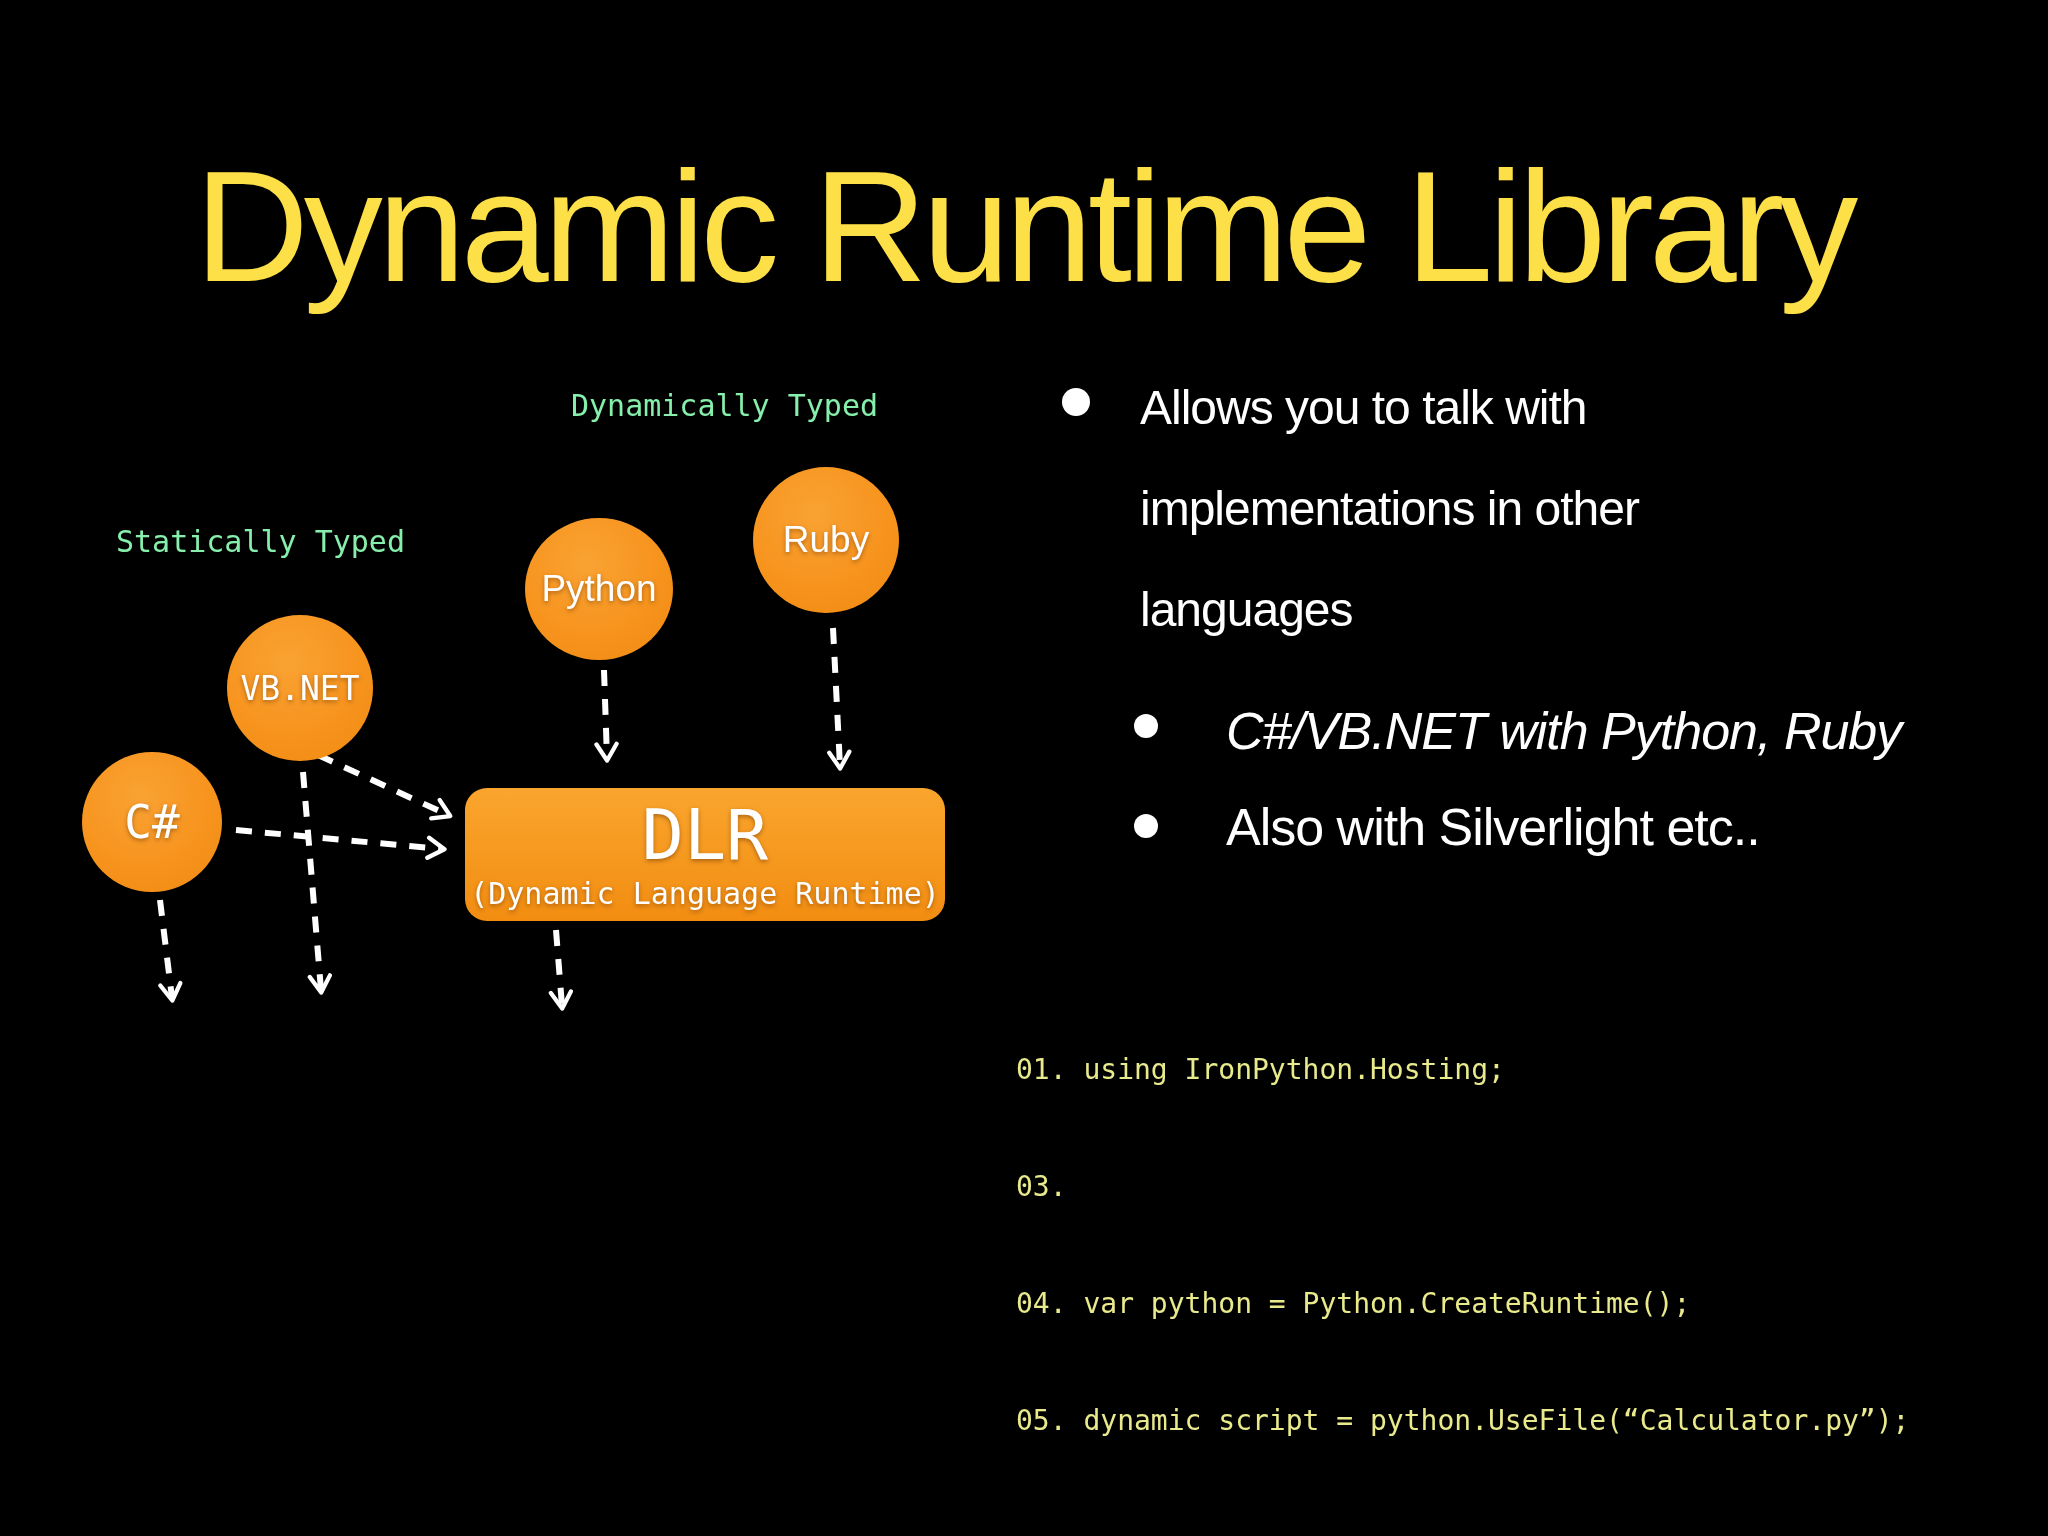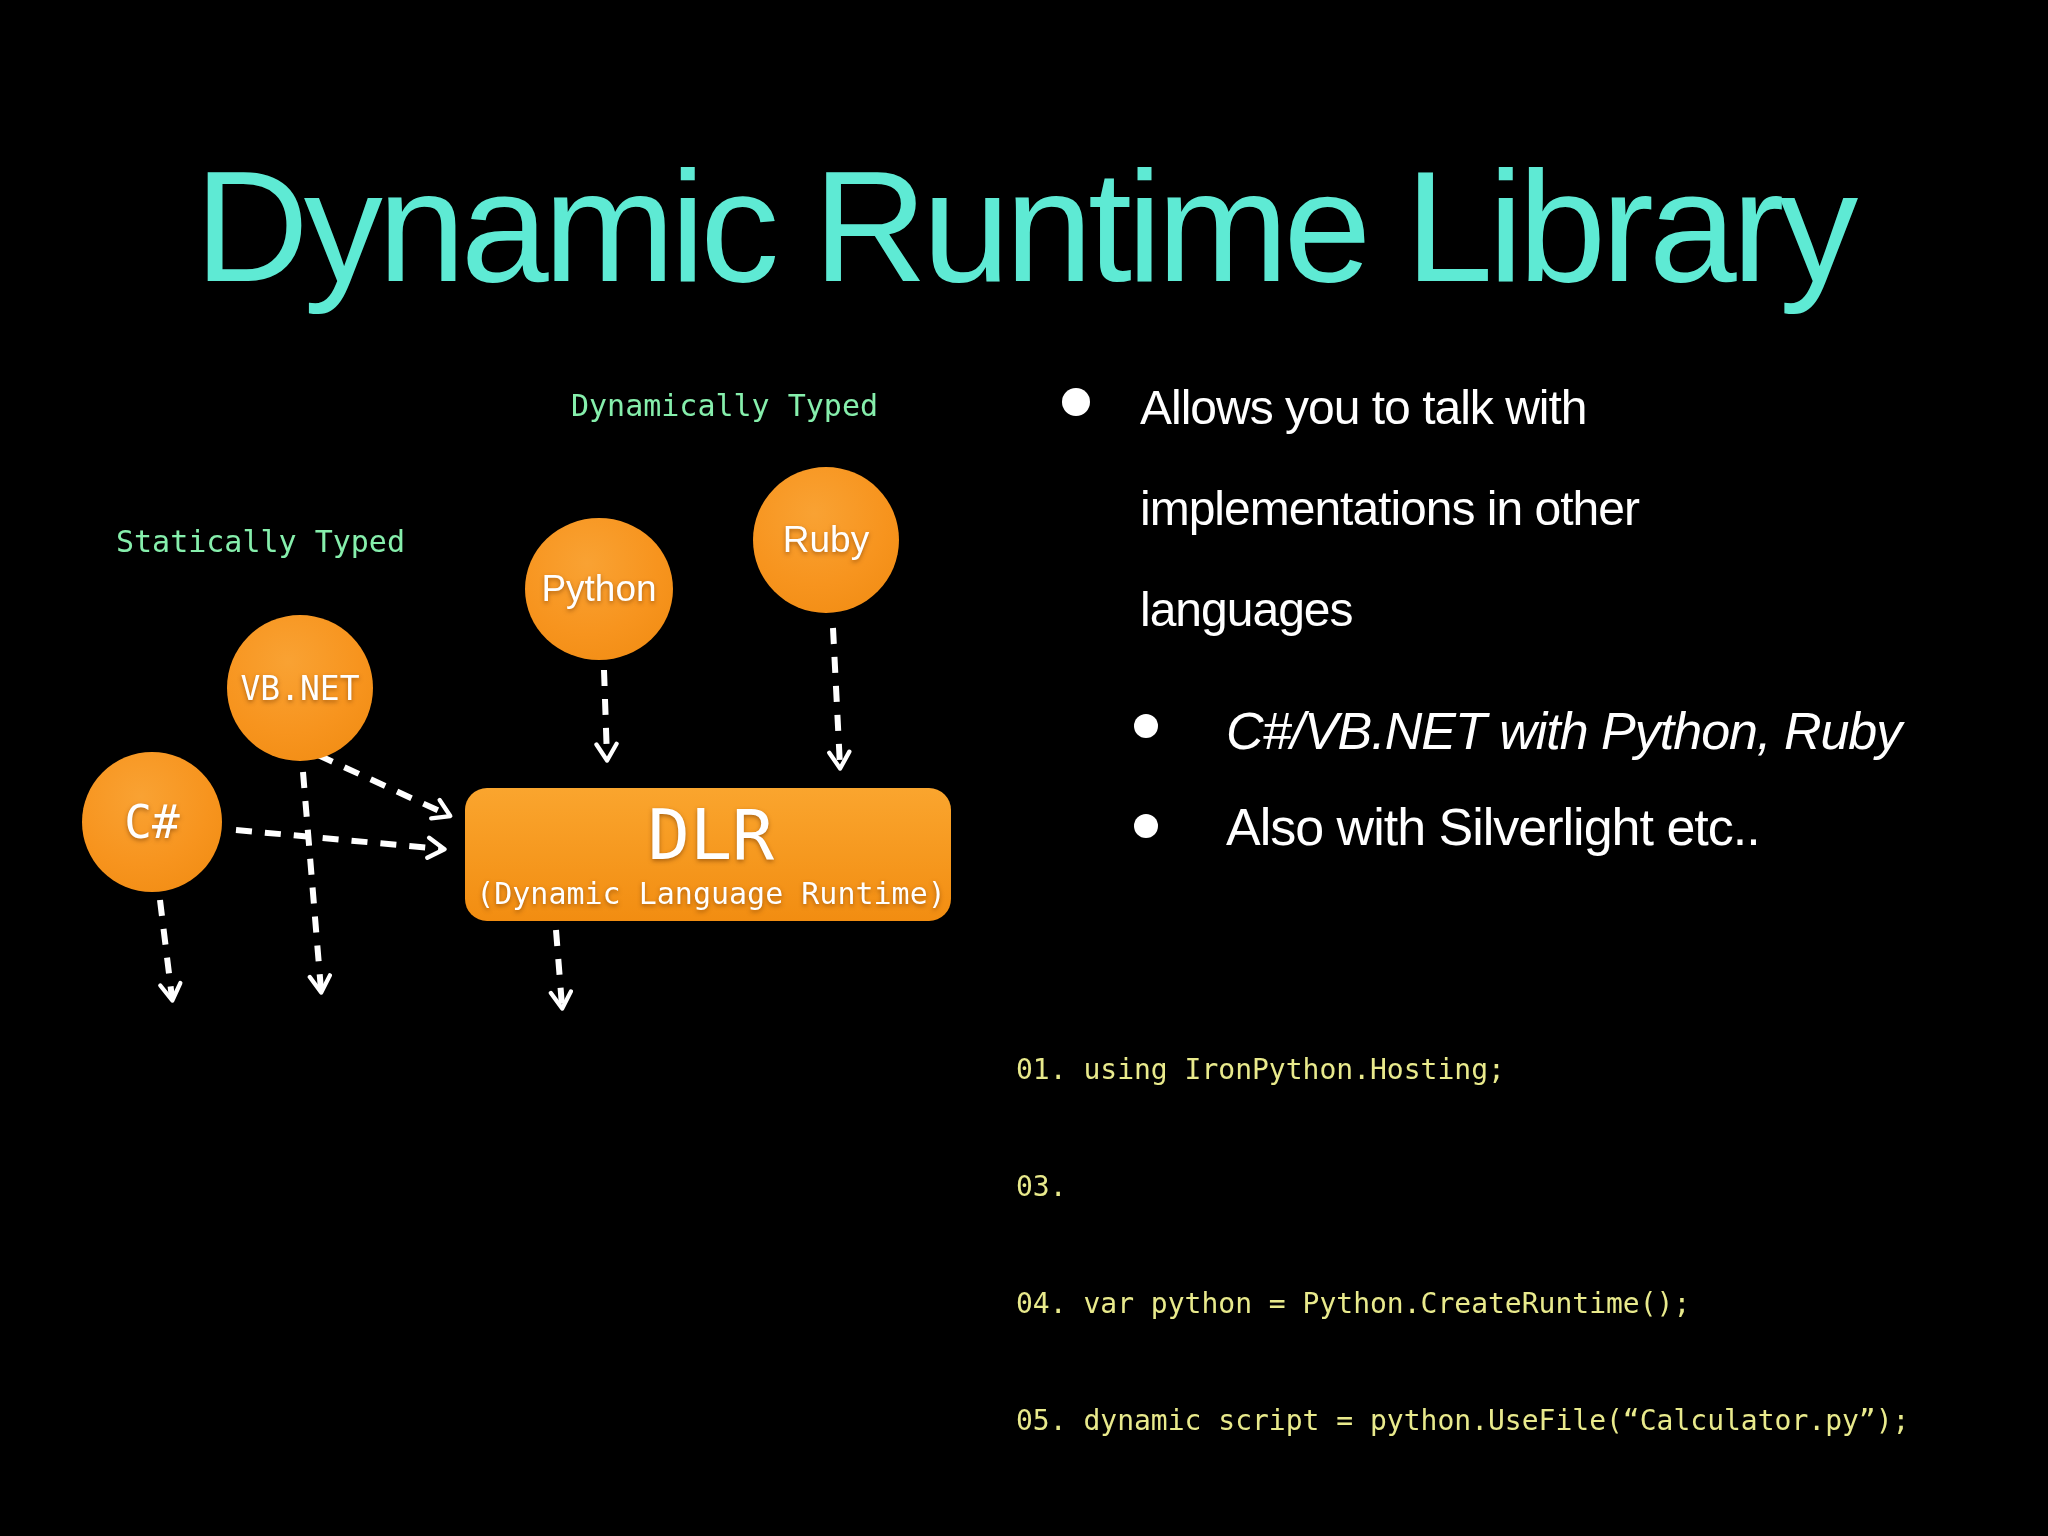--- a/index.html
+++ b/index.html
@@ -1,21 +1,21 @@
 <!DOCTYPE html>
 <html><head>
 <meta charset="utf-8">
 <style>
   html,body{margin:0;padding:0;background:#000;}
   .slide{position:relative;width:2048px;height:1536px;background:#000;overflow:hidden;
          font-family:"Liberation Sans",sans-serif;color:#fff;}
 
   
   .title{position:absolute;left:0;right:0;top:34px;text-align:center;
-         font-size:158px;font-weight:400;letter-spacing:-5px;line-height:1.1;color:#5eead4;}
+         font-size:158px;font-weight:400;letter-spacing:-5px;line-height:1.1;color:#fde047;}
 
   
   .mono{font-family:"DejaVu Sans Mono","Liberation Mono",monospace;}
   .group-label{position:absolute;font-size:30px;color:#86efac;white-space:nowrap;}
   .lbl-static{left:116px;top:524px;}
   .lbl-dynamic{left:571px;top:388px;}
 
   
   .node{position:absolute;border-radius:50%;
         background:radial-gradient(circle at 42% 32%, #f9a233 0%, #f7941e 55%, #ef8a10 100%);
@@ -23,21 +23,21 @@
         color:#fff;text-shadow:0 2px 4px rgba(100,45,0,.5);}
   .node-csharp{left:82px;top:752px;width:140px;height:140px;font-size:46px;}
   .node-vbnet{left:227px;top:615px;width:146px;height:146px;font-size:33px;}
   .node-python{left:525px;top:518px;width:148px;height:142px;font-size:37px;font-family:"Liberation Sans",sans-serif;text-align:right;}
   .node-ruby{left:753px;top:467px;width:146px;height:146px;font-size:37px;font-family:"Liberation Sans",sans-serif;}
   .node-csharp,.node-vbnet{font-family:"DejaVu Sans Mono","Liberation Mono",monospace;}
 
   
   .rbox{position:absolute;background:linear-gradient(#faa52e,#f28d11);
         display:flex;flex-direction:column;align-items:center;justify-content:center;
-        color:#fff;text-shadow:0 2px 4px rgba(100,45,0,.5);padding-left:6px;}
+        color:#fff;text-shadow:0 2px 4px rgba(100,45,0,.5);}
   .box-dlr{left:465px;top:788px;width:480px;height:133px;border-radius:22px;}
   .box-clr{left:66px;top:1024px;width:886px;height:142px;border-radius:26px;}
   .box-abbr{font-size:70px;line-height:78px;}
   .box-caption{font-size:30px;line-height:40px;}
 
   
   .arrows{position:absolute;left:0;top:0;width:2048px;height:1536px;pointer-events:none;}
 
   
   .bullet-dot{position:absolute;border-radius:50%;background:#fff;}

